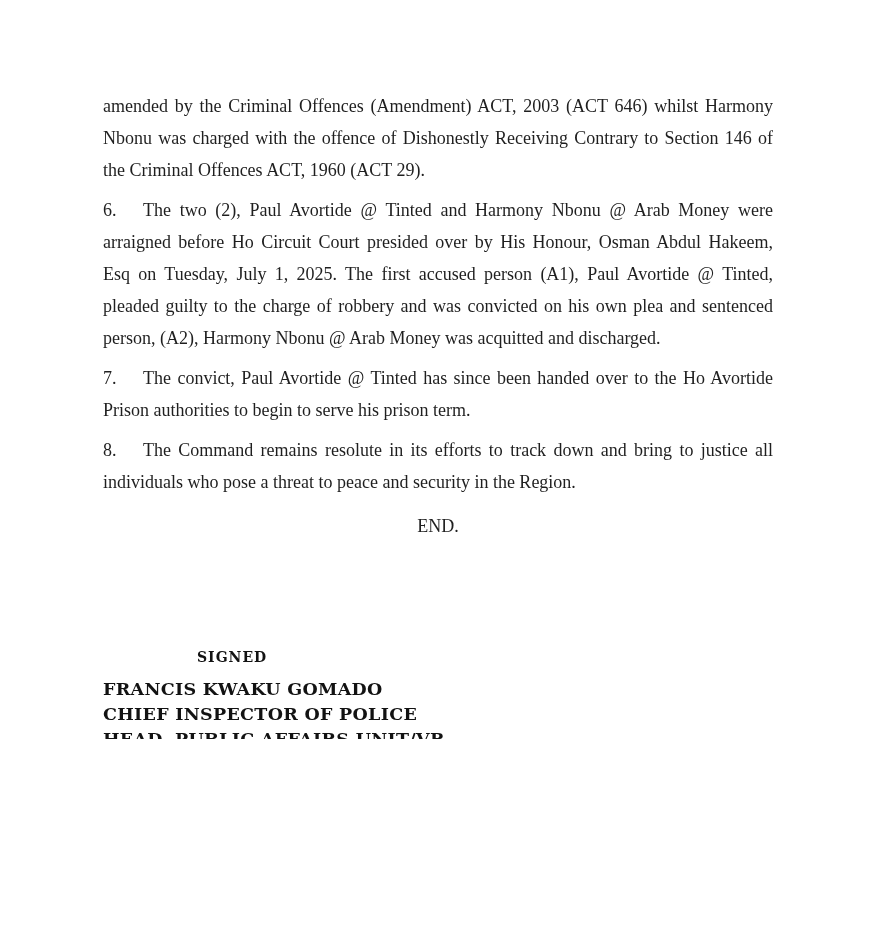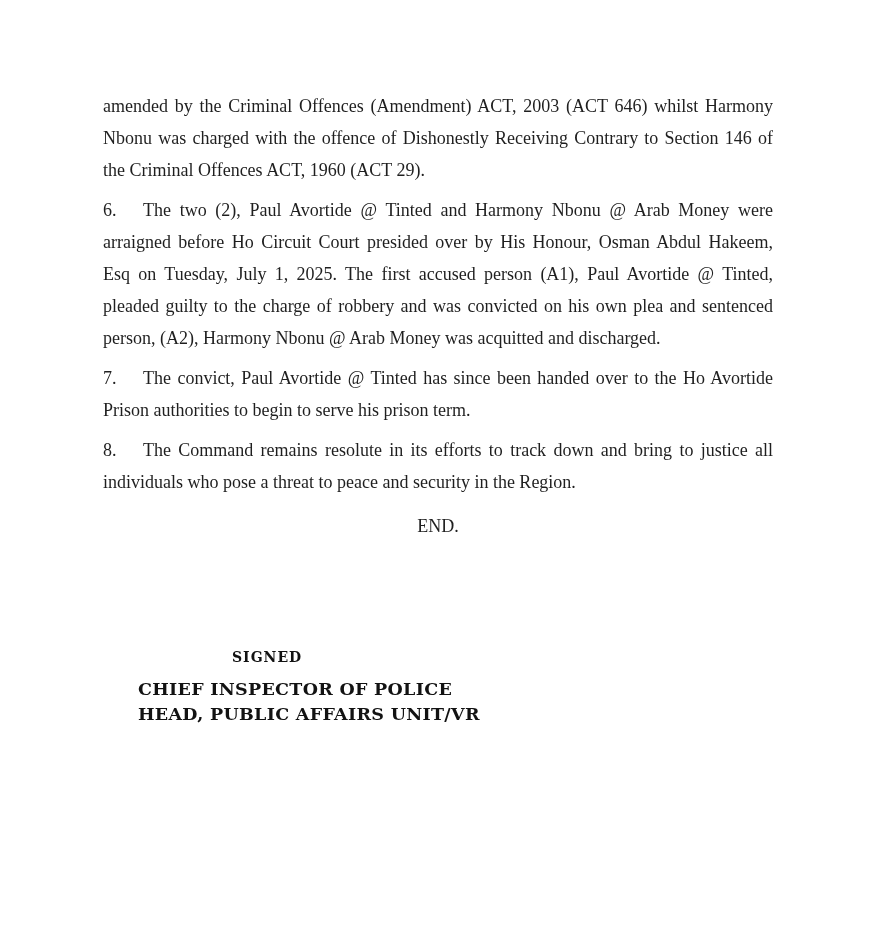--- a/index.html
+++ b/index.html
@@ -42,21 +42,20 @@
   .end-marker {
     margin-top: 12px;
     text-align: center;
     text-align-last: center;
     line-height: 32px;
   }
   .sig-block {
     font-family: "DejaVu Serif", serif;
     font-weight: 700;
     color: #121212;
-    margin-left: 35px;
   }
   .signed-label {
     margin-top: 105px;
     margin-left: 94px;
     font-size: 14px;
     letter-spacing: 1px;
     line-height: 20px;
   }
   .sig-lines {
     margin-top: 10px;
@@ -100,19 +99,20 @@
         <span class="pnum">8.</span><span>The Command remains resolute in its efforts to track down and bring to justice all</span>
       </div>
       <div class="line last">individuals who pose a threat to peace and security in the Region.</div>
     </div>
 
     <div class="end-marker">END.</div>
 
     <div class="sig-block">
       <div class="signed-label">SIGNED</div>
       <div class="sig-lines">
+        <div>FRANCIS KWAKU GOMADO</div>
         <div>CHIEF INSPECTOR OF POLICE</div>
         <div>HEAD, PUBLIC AFFAIRS UNIT/VR</div>
       </div>
     </div>
 
   </div>
 </div>
 
 </body></html>

